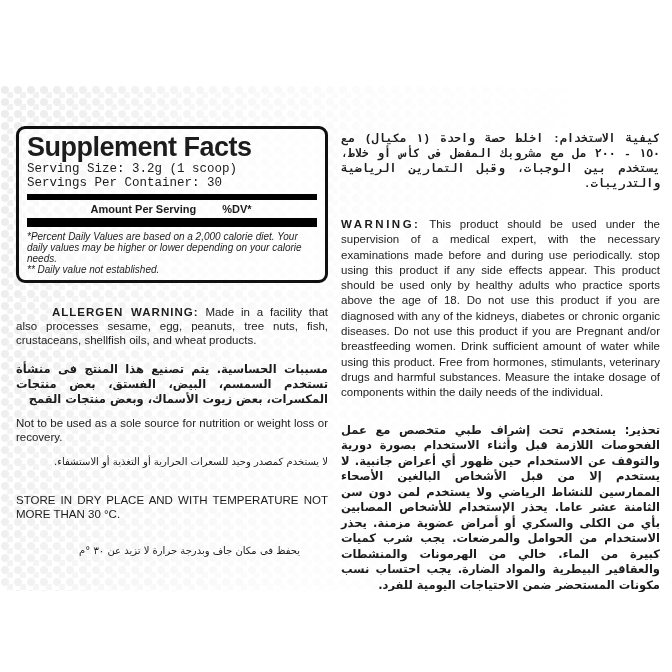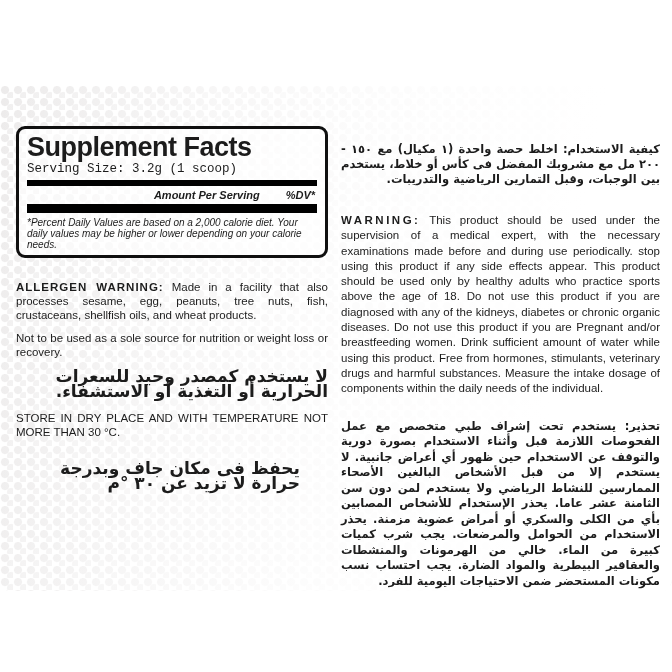--- a/index.html
+++ b/index.html
@@ -36,99 +36,101 @@
   }
   .sf-title{
     font-size:27px;font-weight:bold;line-height:30px;
     letter-spacing:-0.5px;white-space:nowrap;
   }
   .sf-line{font-size:12.5px;line-height:14px;font-family:Liberation Mono, monospace;}
   .bar{background:#000;}
   .bar-thick{height:6px;margin-top:4px;}
   .bar-thin{height:3px;}
   .sf-head{
-    display:flex;justify-content:flex-end;gap:26px;
+    display:flex;justify-content:center;gap:26px;
     font-size:11px;font-weight:bold;
     padding:3px 2px 3px 0;
-    font-style:italic;
   }
   .sf-row{
     display:flex;justify-content:space-between;align-items:baseline;
     padding:3px 0 5px 0;
   }
   .sf-name{font-size:20px;font-weight:bold;letter-spacing:-0.2px;}
   .sf-amount{font-size:20px;font-weight:400;}
   .sf-dv{font-size:13px;font-weight:bold;letter-spacing:3px;padding-right:2px;}
   .sf-foot{font-size:10px;line-height:11px;margin-top:4px;font-style:italic;}
 
   
   .para{
     font-size:11.5px;line-height:14px;
     text-align:justify;
   }
   .para .plabel{font-weight:bold;}
-  .ls1{letter-spacing:1px;}
+  .ls1{letter-spacing:1px;margin-left:36px;}
   .ls2{letter-spacing:1.5px;}
   .ls3{letter-spacing:2.5px;}
   .ar{
     direction:rtl;
     text-align:justify;
     font-family:"DejaVu Sans", sans-serif;
     font-weight:bold;
     font-size:11.5px;line-height:15px;
   }
-  .ar-line{direction:rtl;text-align:right;font-family:"DejaVu Sans", sans-serif;font-weight:bold;font-size:17px;line-height:15px;}
+  .ar-line{direction:rtl;text-align:right;font-family:"DejaVu Sans", sans-serif;font-weight:normal;font-size:10px;line-height:15px;}
 
   .mt-allergen{margin-top:22px;}
   .mt-allergen-ar{margin-top:15px;}
   .mt-sole{margin-top:9px;}
   .mt-sole-ar{margin-top:10px;}
-  .mt-store{margin-top:12px;}
+  .mt-store{margin-top:24px;}
   .mt-store-ar{margin-top:22px;padding-right:28px;box-sizing:border-box;}
 
   .su{line-height:17.5px;}
-  .mt-su-ar{margin-top:21px;}
+  .mt-su-ar{margin-top:10px;font-family:Liberation Mono, monospace;}
   .warn{margin-top:26px;line-height:15.3px;}
   .mt-warn-ar{margin-top:22px;line-height:15.5px;}
 </style>
 </head>
 <body>
 
 <div id="label">
 
   <div class="texture"></div>
 
   <div class="col col-left">
 
     <div class="sf-box">
       <div class="sf-title">Supplement Facts</div>
       <div class="sf-line">Serving Size: 3.2g (1 scoop)</div>
+      <div class="sf-line">Servings Per Container: 30</div>
 
       <div class="bar bar-thick"></div>
 
       <div class="sf-head">
         <span>Amount Per Serving</span>
         <span>%DV*</span>
       </div>
 
       <div class="bar bar-thin"></div>
 
 
       <div class="bar bar-thick" style="margin-top:0;"></div>
 
       <div class="sf-foot">
         <div>*Percent Daily Values are based on a 2,000 calorie diet. Your daily values may be higher or lower depending on your calorie needs.</div>
+        <div>** Daily value not established.</div>
       </div>
     </div>
 
     <div class="para mt-allergen">
       <span class="plabel ls1">ALLERGEN WARNING:</span>
       <span>Made in a facility that also processes sesame, egg, peanuts, tree nuts, fish, crustaceans, shellfish oils, and wheat products.</span>
     </div>
 
+    <div class="ar mt-allergen-ar">مسببات الحساسية. يتم تصنيع هذا المنتج فى منشأة تستخدم السمسم، البيض، الفستق، بعض منتجات المكسرات، بعض زيوت الأسماك، وبعض منتجات القمح</div>
 
     <div class="para mt-sole">Not to be used as a sole source for nutrition or weight loss or recovery.</div>
 
     <div class="ar-line mt-sole-ar">لا يستخدم كمصدر وحيد للسعرات الحرارية أو التغذية أو الاستشفاء.</div>
 
     <div class="para mt-store">STORE IN DRY PLACE AND WITH TEMPERATURE NOT MORE THAN 30 °C.</div>
 
     <div class="ar-line mt-store-ar">يحفظ فى مكان جاف وبدرجة حرارة لا تزيد عن ٣٠ °م</div>
   </div>
 

